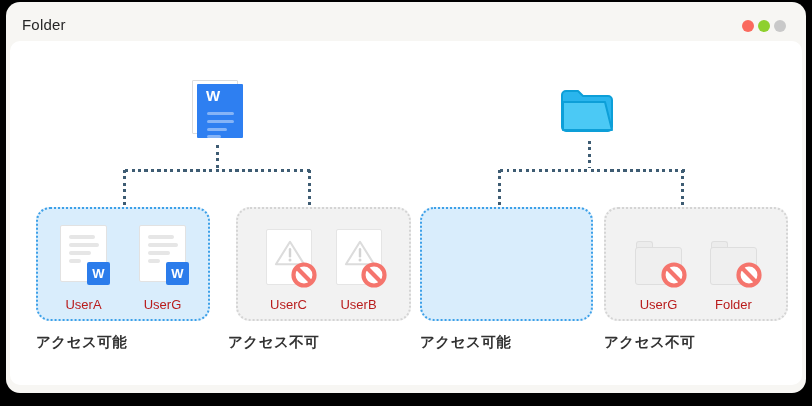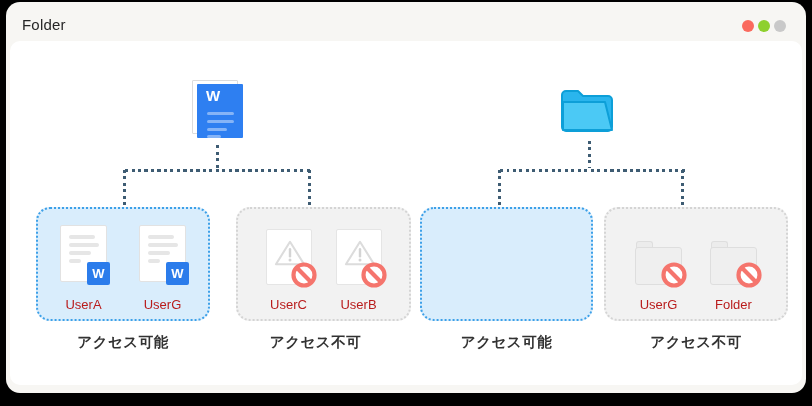--- a/index.html
+++ b/index.html
@@ -33,21 +33,21 @@
   .group{
     position:absolute;top:166px;height:114px;border-radius:14px;
     display:flex;justify-content:center;align-items:flex-start;padding-top:16px;
   }
   .group.allowed{background:#d9edfc;border:2px dotted #3da0e8;}
   .group.denied{background:#f2f2f2;border:2px dotted #d4d4d4;}
   .cell{display:flex;flex-direction:column;align-items:center;}
   .icon-slot{height:60px;display:flex;align-items:flex-end;position:relative;}
   .user-label{margin-top:12px;font-size:13px;color:#b91c1c;line-height:16px;}
   .caption{
-    position:absolute;top:292px;text-align:center;
+    position:absolute;top:292px;
     font-size:14.5px;font-weight:600;color:#323232;letter-spacing:.5px;
   }
   
   .worddoc{position:absolute;left:182px;top:39px;width:51px;height:59px;}
   .worddoc .back{
     position:absolute;left:0;top:0;width:46px;height:54px;
     background:#fff;border:1px solid #dcdcdc;border-radius:1px;
   }
   .worddoc .front{
     position:absolute;left:5px;top:4px;width:46px;height:54px;

